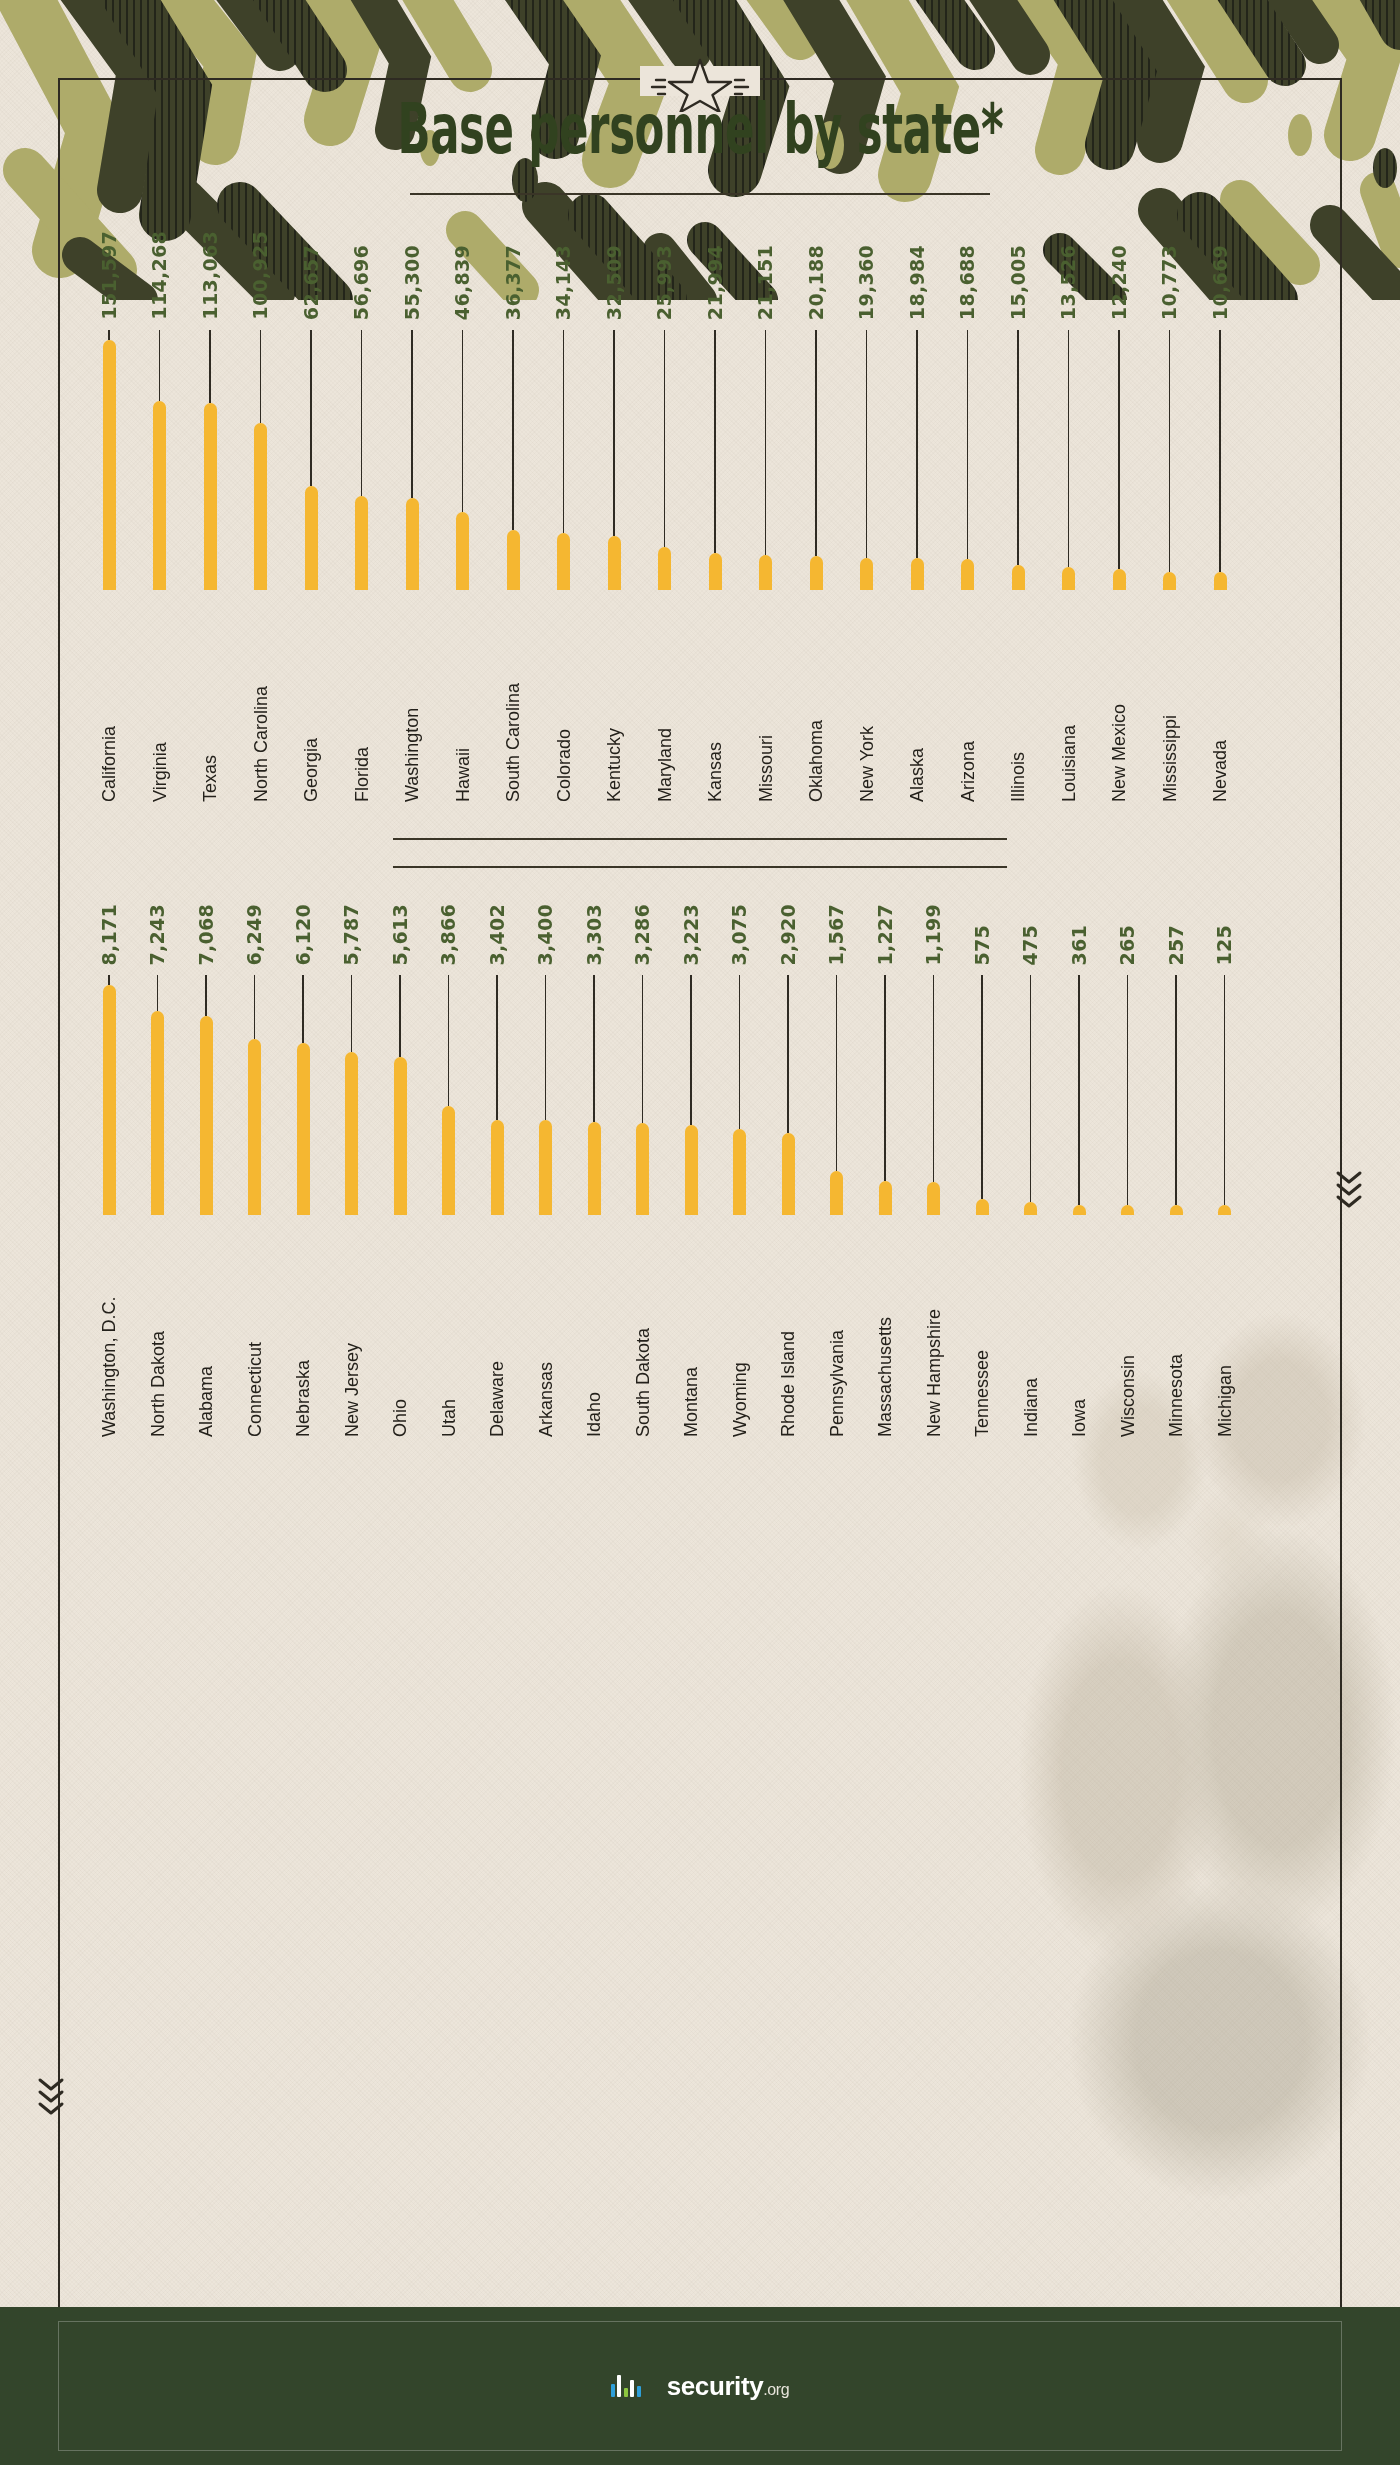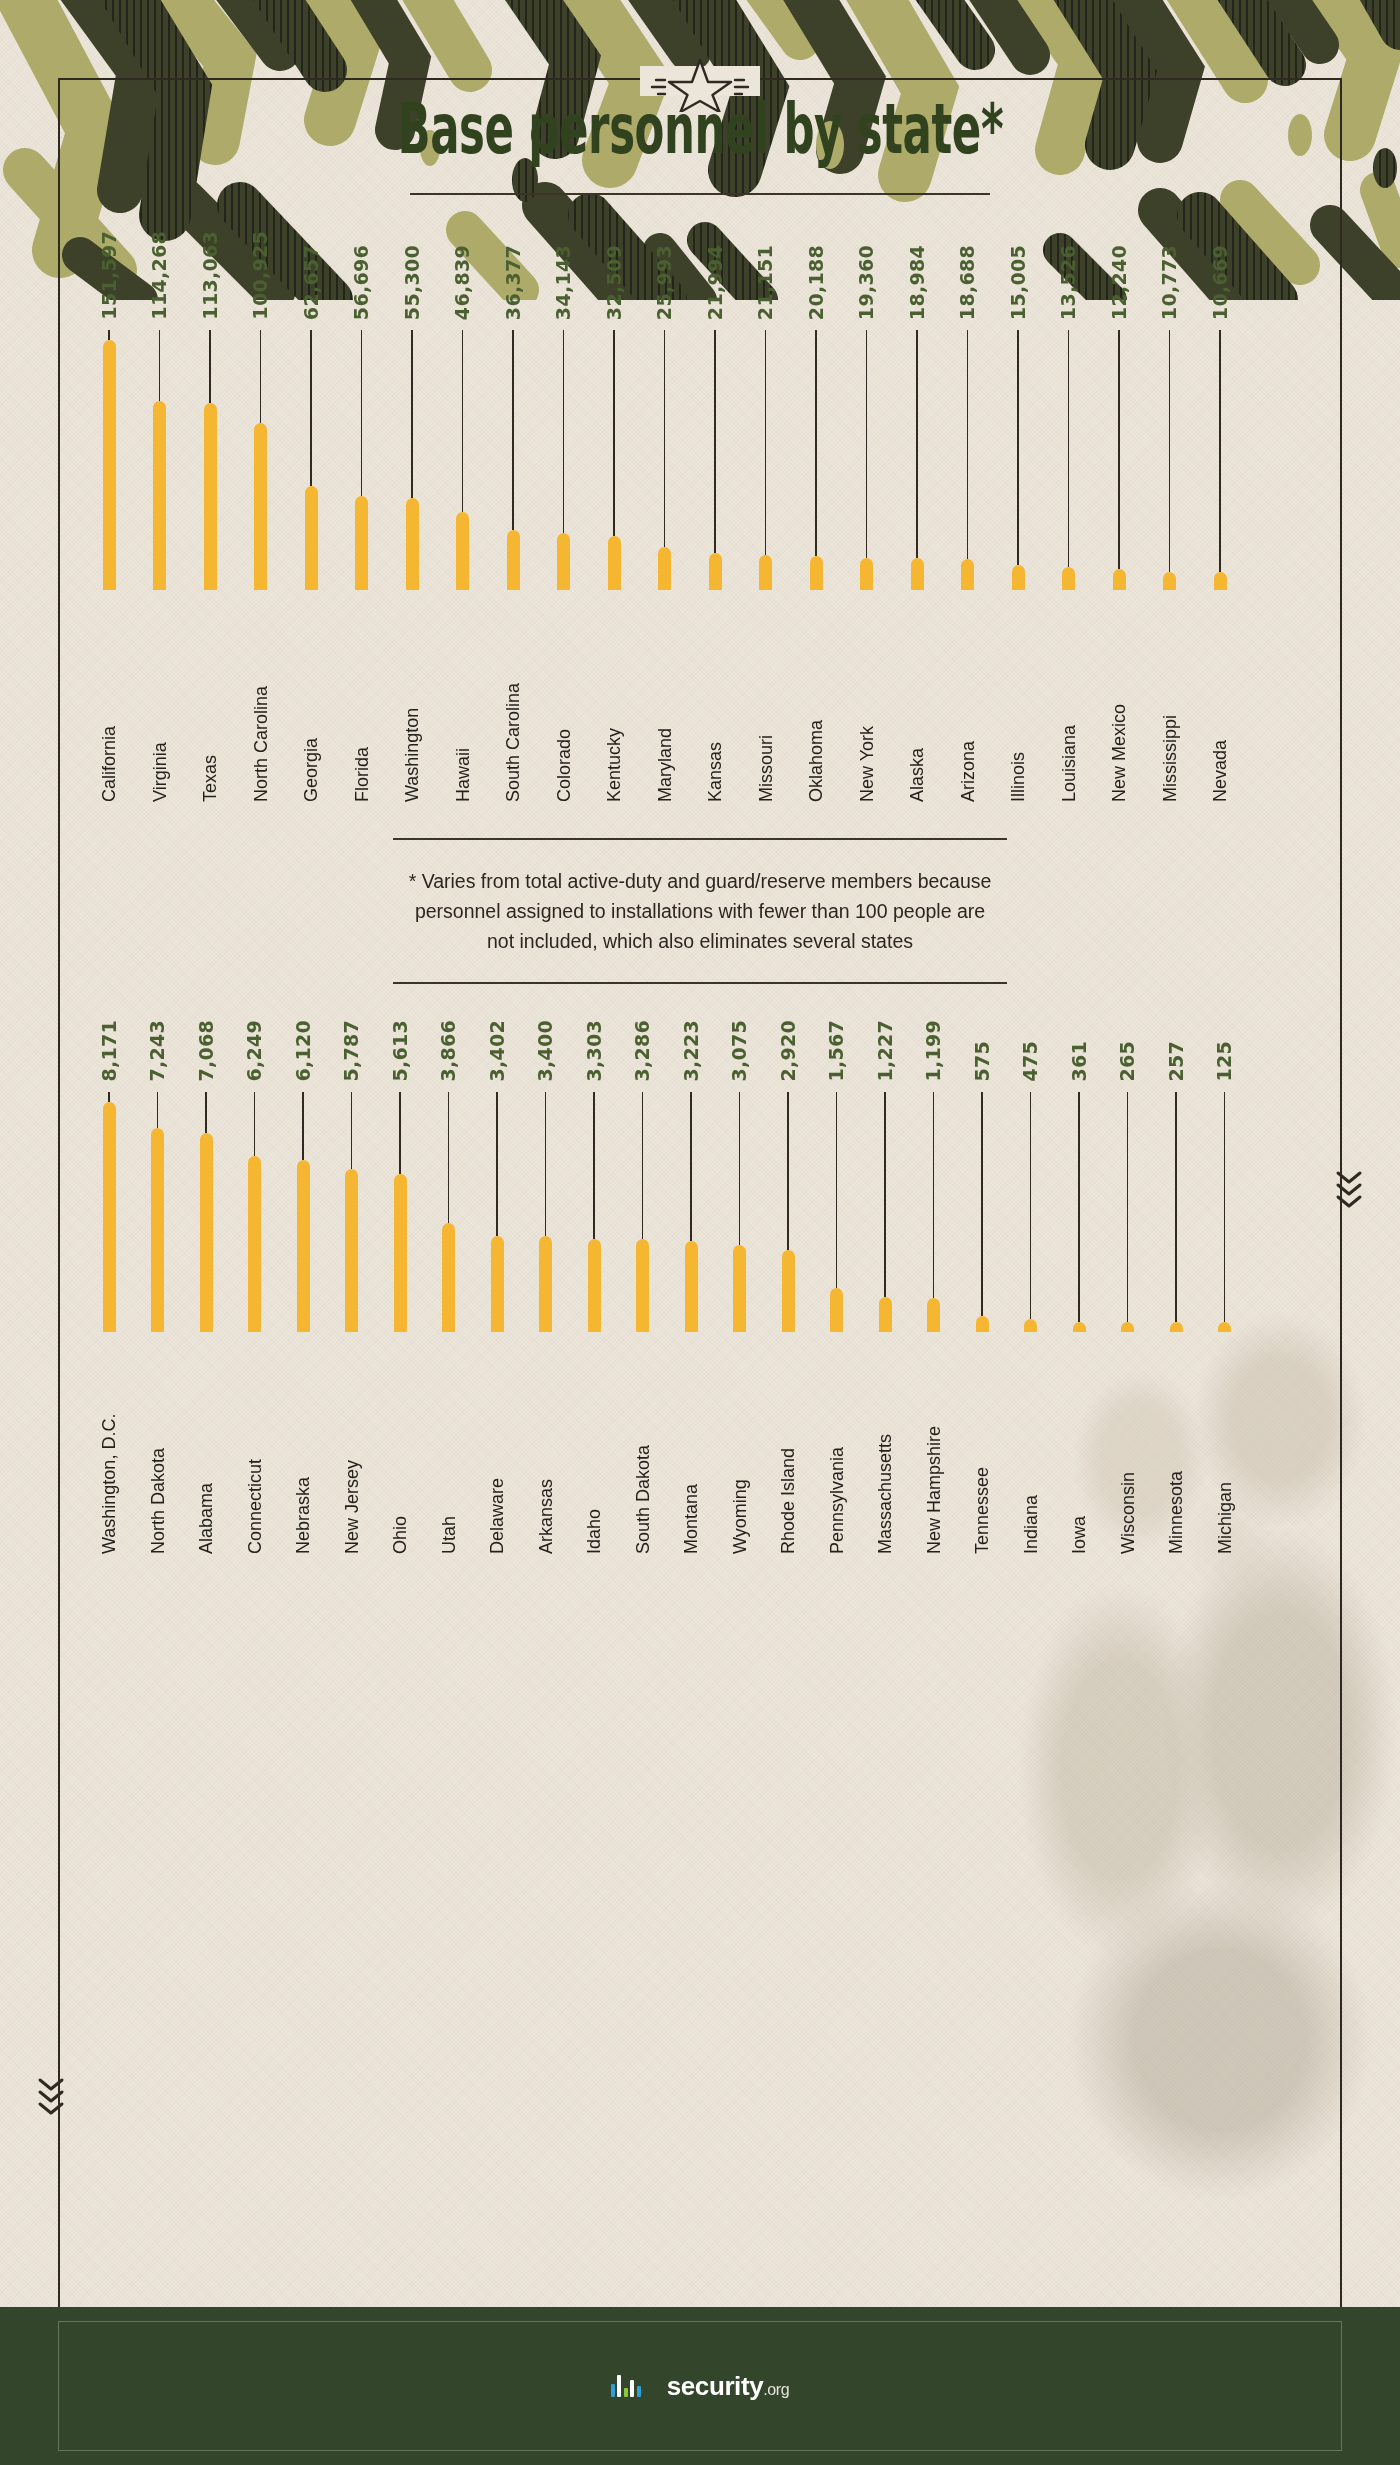--- a/index.html
+++ b/index.html
@@ -474,21 +474,20 @@
             <div class="stem" style="height: 242.406px;"></div>
             <div class="bar" style="height: 17.5943px;"></div>
           </div>
           <div class="name">Nevada</div>
         </div>
       </div>
   </div>
 
   <div class="note-block">
     <div class="note-rule"></div>
-    <div class="note-text">* Varies from total active-duty and guard/reserve members because personnel assigned to installations with fewer than 100 people are not included, which also eliminates several states</div>
     <div class="note-rule bottom"></div>
   </div>
 
   <div class="chart" id="chart2">
     <div class="cols" id="chart2-cols">
         <div class="col" style="margin-right: 22.5px;">
           <div class="val">8,171</div>
           <div class="bar-slot" style="height: 240px;">
             <div class="stem" style="height: 10px;"></div>
             <div class="bar" style="height: 230px;"></div>

